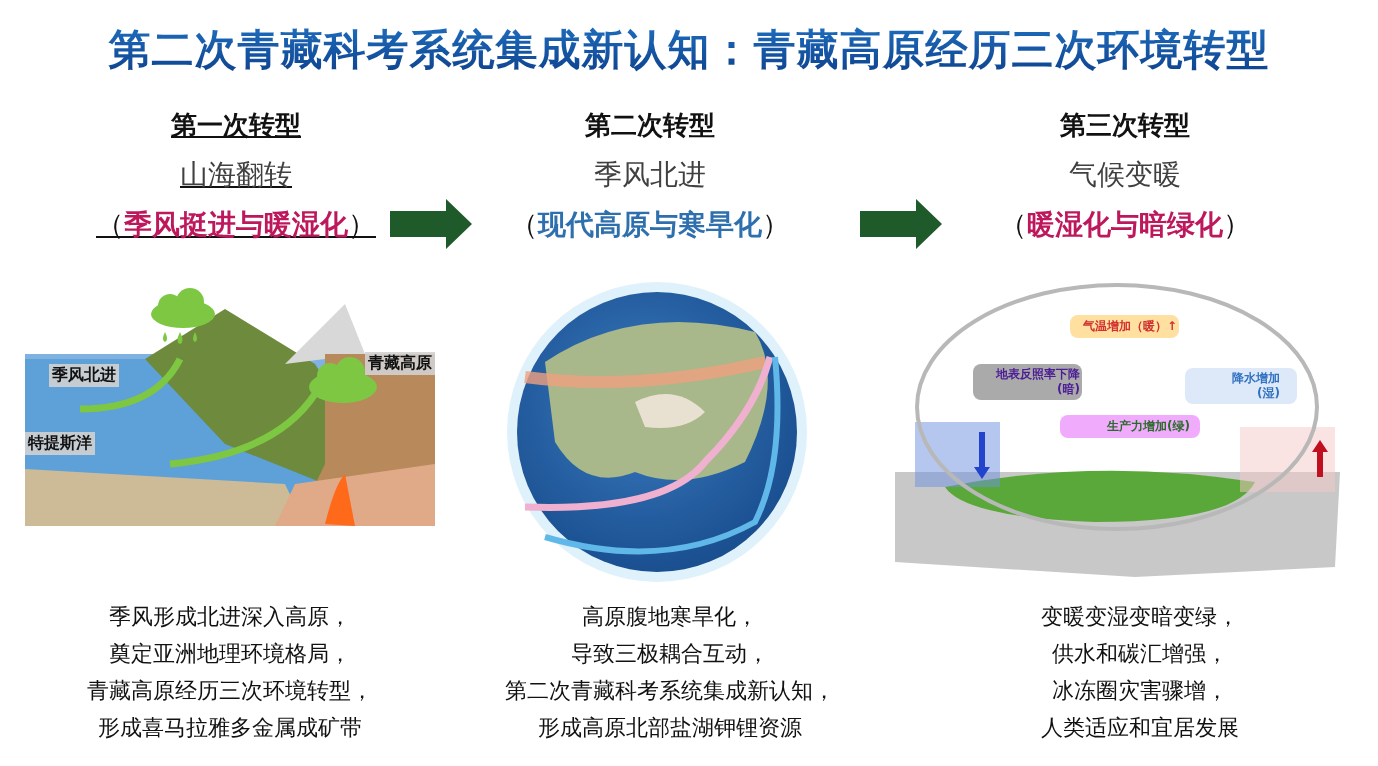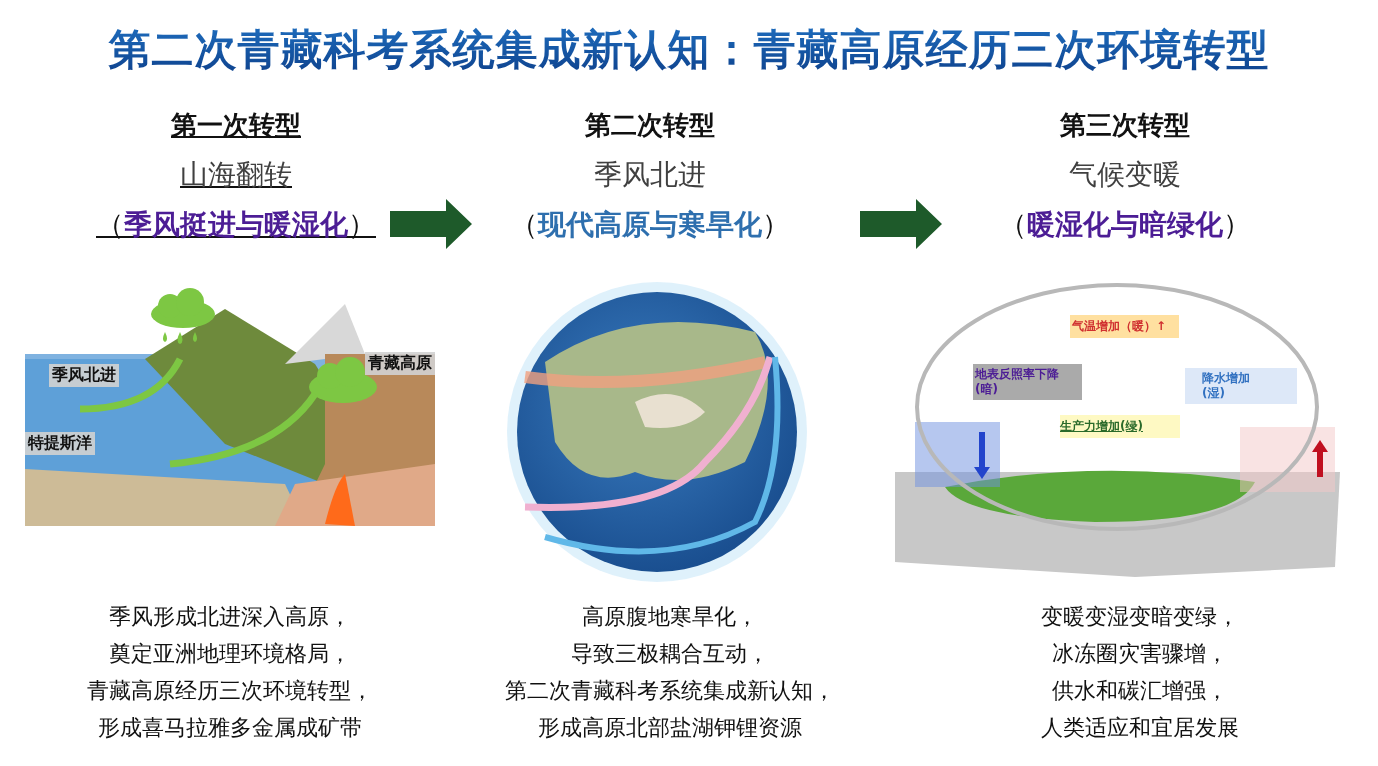--- a/index.html
+++ b/index.html
@@ -4,26 +4,26 @@
 <style>
   html,body{margin:0;padding:0;background:#fff;}
   body{width:1378px;height:766px;position:relative;overflow:hidden;font-family:"DejaVu Sans","Liberation Sans",sans-serif;color:#111;}
   .title{position:absolute;left:0;top:22px;width:1378px;text-align:center;font-size:42px;font-weight:bold;letter-spacing:1px;
     background:linear-gradient(180deg,#1f6fc0 0%,#0d3f8a 100%);-webkit-background-clip:text;background-clip:text;color:transparent;}
   .col{position:absolute;top:100px;text-align:center;}
   .col .h{font-size:26px;font-weight:bold;color:#111;height:50px;line-height:50px;}
   .col .s{font-size:28px;color:#404040;height:50px;line-height:50px;}
   .col .k{font-size:28px;height:50px;line-height:50px;color:#111;}
   .col .k b{font-weight:bold;}
-  .red{color:#4c1d95;} .blue{color:#2e6fae;}
+  .red{color:#be185d;} .blue{color:#2e6fae;}
   .arrow{position:absolute;top:199px;width:82px;height:50px;}
   .desc{position:absolute;top:598px;text-align:center;font-size:22px;line-height:37px;color:#111;}
   .img{position:absolute;overflow:hidden;}
   .lbl{position:absolute;background:rgba(210,210,210,0.9);font-weight:bold;font-size:16px;color:#111;padding:1px 3px;}
-  .box{position:absolute;font-weight:bold;font-size:12px;text-align:left;border-radius:0;}
+  .box{position:absolute;font-weight:bold;font-size:12px;text-align:right;border-radius:8px;}
 </style>
 </head>
 <body>
 
 <div class="title">第二次青藏科考系统集成新认知：青藏高原经历三次环境转型</div>
 
 <div class="col" style="left:56px;width:360px;text-decoration:underline;">
   <div class="h">第一次转型</div>
   <div class="s">山海翻转</div>
   <div class="k">
@@ -117,33 +117,33 @@
   </svg>
   <div class="box" style="left:175px;top:33px;width:105px;background:#ffe0a0;color:#d03030;padding:3px 2px;">气温增加（暖）↑</div>
   <div class="box" style="left:78px;top:82px;width:105px;background:#aaaaaa;color:#4c1d95;padding:3px 2px;line-height:15px;">
     <div>地表反照率下降</div>
     <div>(暗)</div>
   </div>
   <div class="box" style="left:290px;top:86px;width:78px;background:#dde8f8;color:#3070c0;padding:3px 17px;line-height:15px;">
     <div>降水增加</div>
     <div>(湿)</div>
   </div>
-  <div class="box" style="left:165px;top:133px;width:120px;background:#fef9c3;color:#2a6a2a;padding:3px 0;text-decoration:underline;">生产力增加(绿)</div>
+  <div class="box" style="left:165px;top:133px;width:120px;background:#f0abfc;color:#2a6a2a;padding:3px 10px;">生产力增加(绿)</div>
 </div>
 
 <div class="desc" style="left:40px;width:380px;">
   <div>季风形成北进深入高原，</div>
   <div>奠定亚洲地理环境格局，</div>
   <div>青藏高原经历三次环境转型，</div>
   <div>形成喜马拉雅多金属成矿带</div>
 </div>
 <div class="desc" style="left:480px;width:380px;">
   <div>高原腹地寒旱化，</div>
   <div>导致三极耦合互动，</div>
   <div>第二次青藏科考系统集成新认知，</div>
   <div>形成高原北部盐湖钾锂资源</div>
 </div>
 <div class="desc" style="left:950px;width:380px;">
   <div>变暖变湿变暗变绿，</div>
+  <div>供水和碳汇增强，</div>
   <div>冰冻圈灾害骤增，</div>
-  <div>供水和碳汇增强，</div>
   <div>人类适应和宜居发展</div>
 </div>
 
 </body></html>

